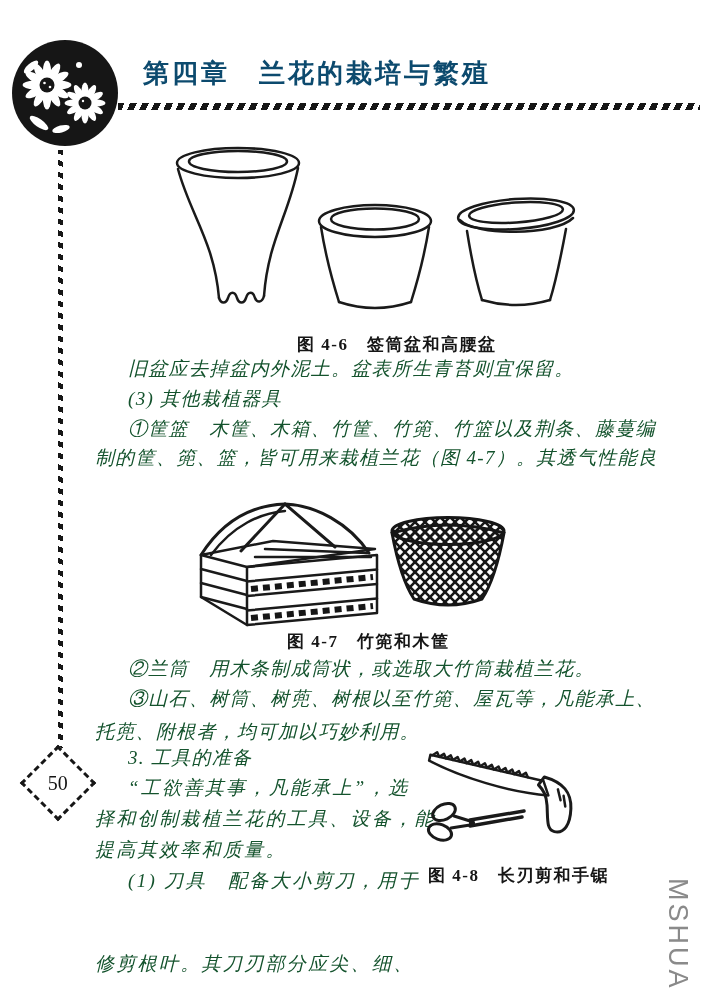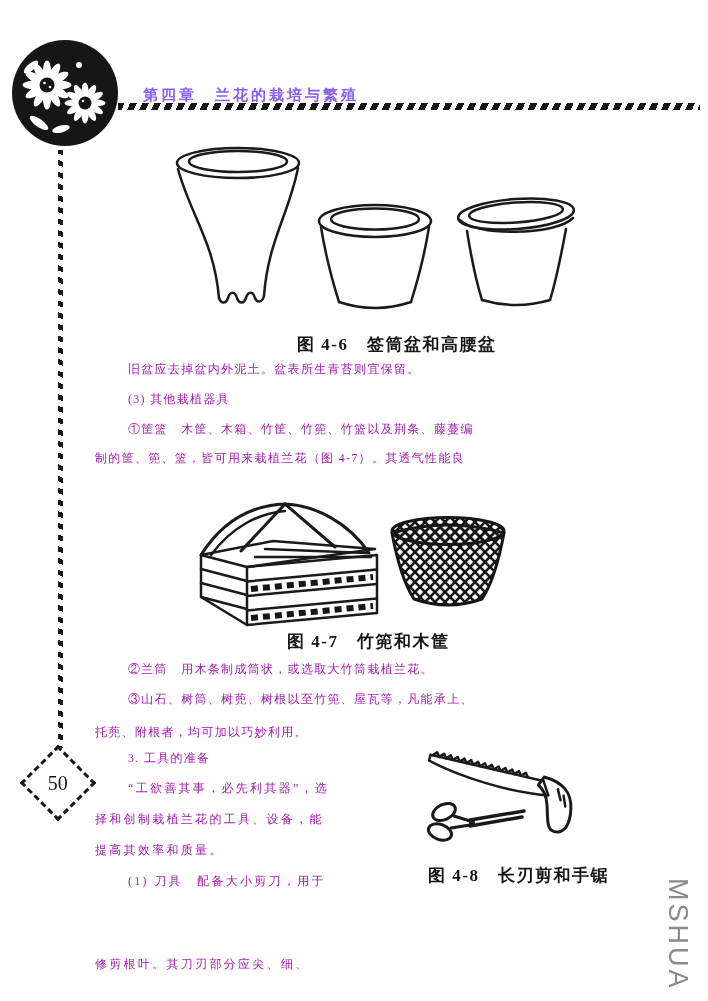--- a/index.html
+++ b/index.html
@@ -5,22 +5,22 @@
   html,body{margin:0;padding:0;background:#e8e8e8;}
   .page{
     position:relative;width:708px;height:1001px;margin:0 auto;
     background:#ffffff;overflow:hidden;
     font-family:"Liberation Serif","DejaVu Serif",serif;
     color:#141414;
   }
   
   .medallion{position:absolute;left:9px;top:37px;width:112px;height:112px;}
   .chapter-title{
-    position:absolute;left:143px;top:86px;
-    font-size:15px;font-weight:bold;letter-spacing:3px;color:#8b5cf6;
+    position:absolute;left:143px;top:56px;
+    font-size:26px;font-weight:bold;letter-spacing:3px;color:#0c4a6e;
     white-space:nowrap;
   }
   .header-rule{
     position:absolute;left:118px;top:103px;width:582px;height:7px;
     background:repeating-linear-gradient(115deg,#161616 0 6px,transparent 6px 11px);
   }
   .side-rule{
     position:absolute;left:58px;top:150px;width:5px;height:598px;
     background:repeating-linear-gradient(200deg,#161616 0 5px,transparent 5px 11px);
   }
@@ -35,22 +35,22 @@
   .fig-art{position:absolute;}
   .fig-caption{
     position:absolute;font-size:17px;font-weight:bold;letter-spacing:1.5px;
     white-space:nowrap;color:#161616;
   }
   .cap-46{left:263px;top:333px;margin-left:34px;}
   .cap-47{left:287px;top:630px;}
   .cap-48{left:428px;top:864px;text-align:right;}
   
   .bodyline{
-    position:absolute;font-size:12px;line-height:24px;letter-spacing:1.3px;
-    white-space:nowrap;color:#a21caf;
+    position:absolute;font-size:19px;line-height:24px;letter-spacing:1.3px;
+    white-space:nowrap;color:#14532d;font-style:italic;
   }
   .flush{left:95px;}
   .indent{left:128px;}
   .wide{letter-spacing:2.3px;}
   
   .watermark{
     position:absolute;left:662px;top:878px;
     writing-mode:vertical-rl;
     font-family:"Liberation Sans","DejaVu Sans",sans-serif;
     font-size:27px;color:#8a8a8a;letter-spacing:3px;
@@ -176,21 +176,21 @@
       <path d="M2 16 C8 48 16 70 24 82 Q58 94 92 82 C100 70 108 48 114 16 Q58 0 2 16 Z" fill="url(#weave)" stroke="#161616" stroke-width="3"></path>
       <ellipse cx="58" cy="14" rx="56" ry="13.5" fill="url(#weave)" stroke="#161616" stroke-width="3"></ellipse>
     </g>
   </svg>
   <div class="fig-caption cap-47">图 4-7　竹篼和木筐</div>
 
   <div class="bodyline indent" style="top:657px">②兰筒　用木条制成筒状，或选取大竹筒栽植兰花。</div>
   <div class="bodyline indent" style="top:687px">③山石、树筒、树蔸、树根以至竹篼、屋瓦等，凡能承上、</div>
   <div class="bodyline flush" style="top:720px">托蔸、附根者，均可加以巧妙利用。</div>
   <div class="bodyline indent" style="top:746px">3. 工具的准备</div>
-  <div class="bodyline indent wide" style="top:776px">“工欲善其事，必先利其器”，选</div>
+  <div class="bodyline indent wide" style="top:776px">“工欲善其事，凡能承上”，选</div>
   <div class="bodyline flush wide" style="top:807px">择和创制栽植兰花的工具、设备，能</div>
   <div class="bodyline flush wide" style="top:838px">提高其效率和质量。</div>
   <div class="bodyline indent wide" style="top:869px">(1) 刀具　配备大小剪刀，用于</div>
   <div class="bodyline flush wide" style="top:952px">修剪根叶。其刀刃部分应尖、细、</div>
 
   <svg class="fig-art" style="left:420px;top:740px;width:200px;height:122px;" viewBox="0 0 200 122">
 
     <g transform="translate(12,8) rotate(13)">
       <path class="ln" d="M0 7 L116 7 L124 20 C85 26 35 22 0 13 Z"></path>
       <path class="ln" d="M2 7 l4 -4 l3 4 l4 -4 l3 4 l4 -4 l3 4 l4 -4 l3 4 l4 -4 l3 4 l4 -4 l3 4 l4 -4 l3 4 l4 -4 l3 4 l4 -4 l3 4 l4 -4 l3 4 l4 -4 l3 4 l4 -4 l3 4 l4 -4 l3 4 l4 -4 l3 4"></path>

